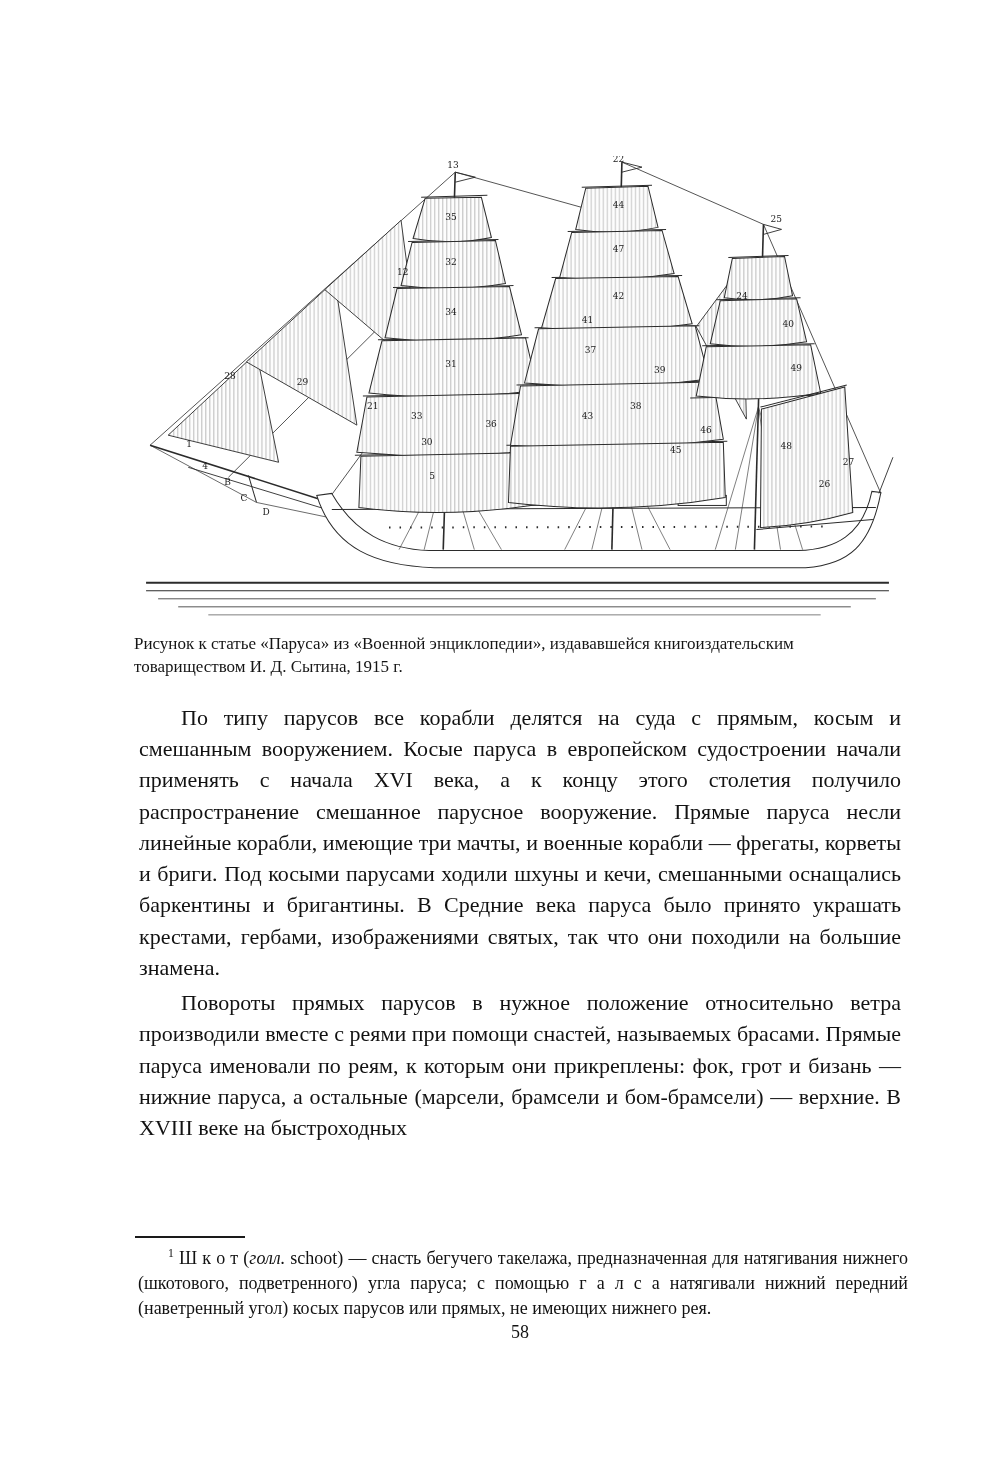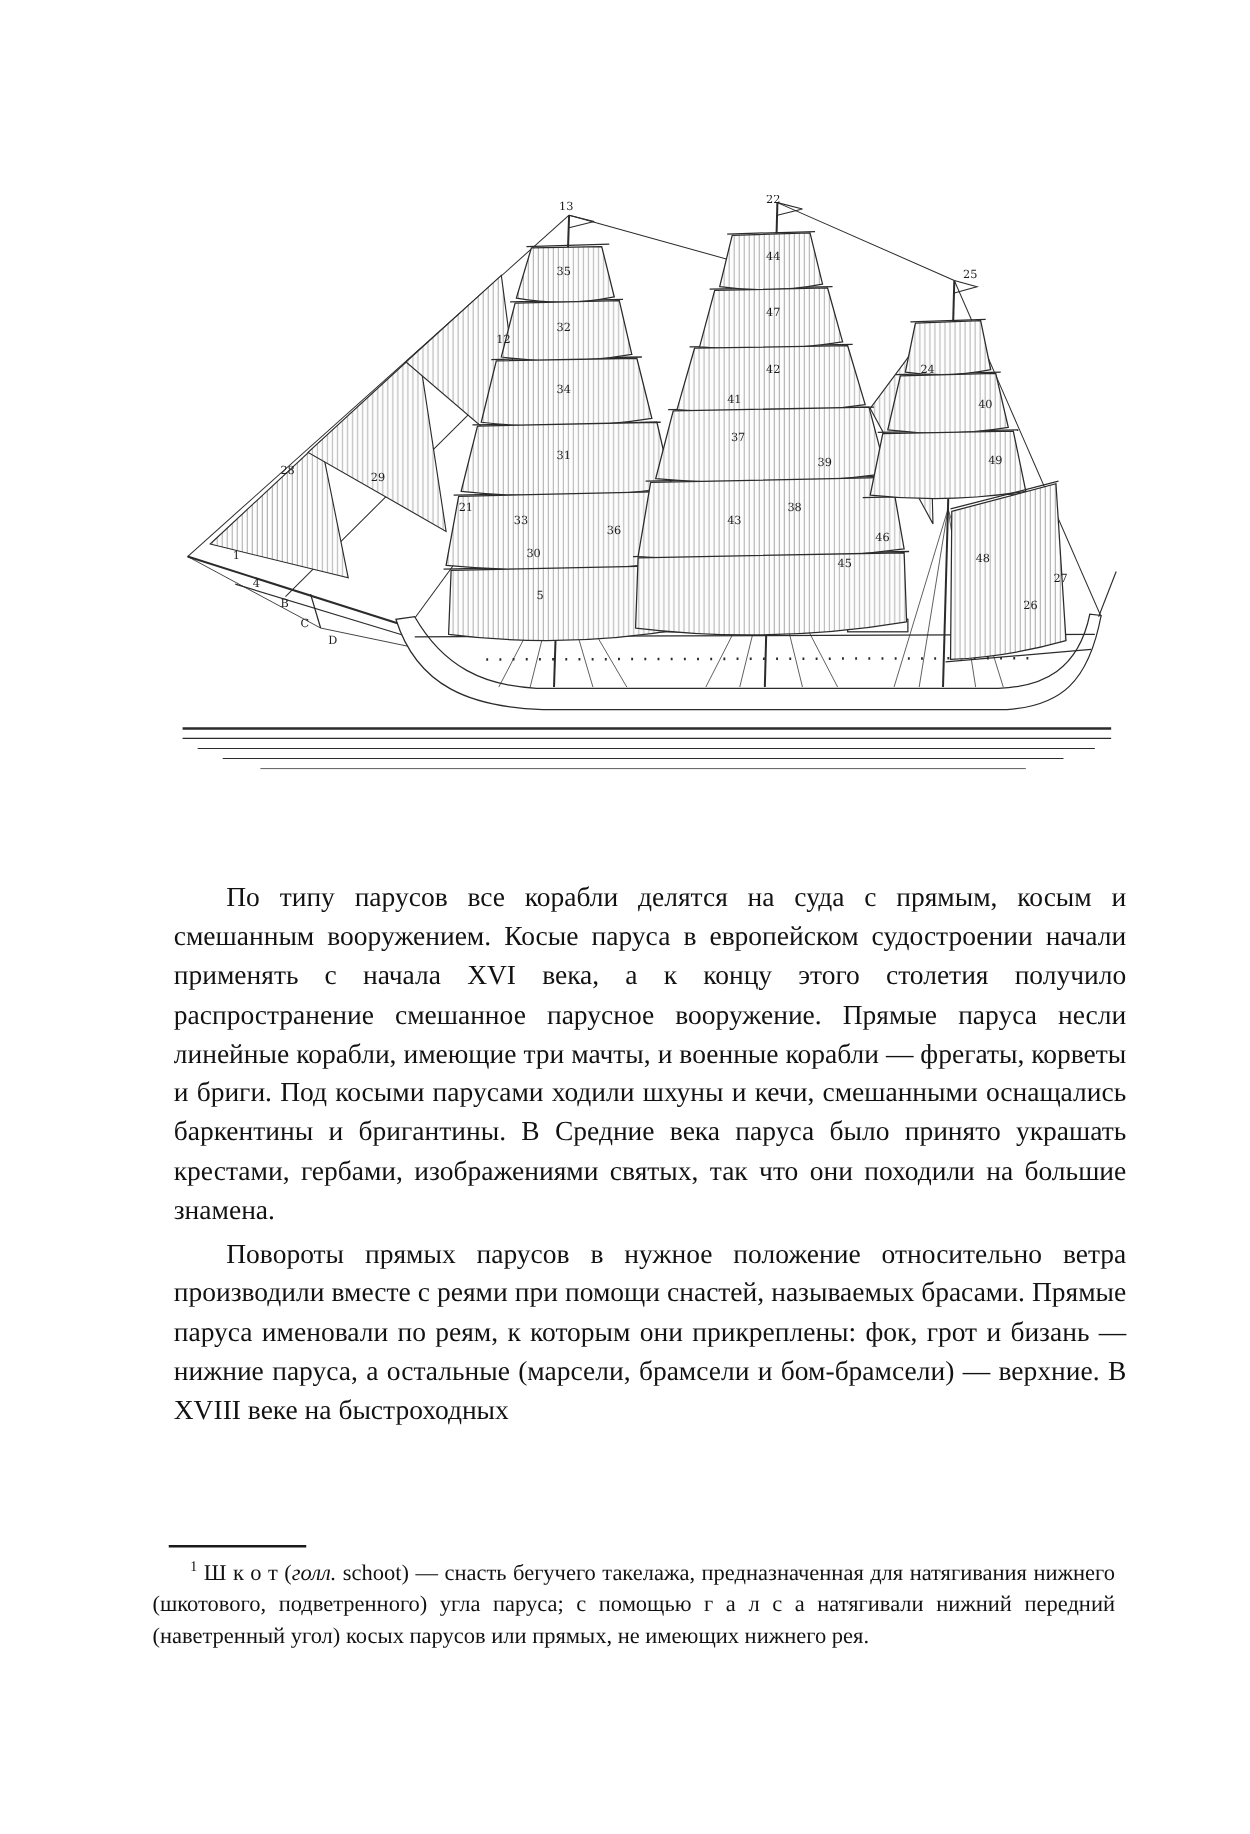--- a/index.html
+++ b/index.html
@@ -51,21 +51,21 @@
   .footnote-sep {
     position: absolute;
     left: 135px;
     top: 1236px;
     width: 110px;
     height: 2px;
     background: #1a1a1a;
   }
   .footnote {
     position: absolute;
-    left: 122px;
+    left: 138px;
     top: 1246px;
     width: 770px;
     font-size: 18px;
     line-height: 1.39;
     text-align: justify;
     text-indent: 30px;
   }
   .footnote sup { font-size: 0.65em; line-height: 0; }
   .footnote .lang { font-style: italic; }
   .page-number {
@@ -241,25 +241,27 @@
           <text x="168" y="228">29</text>
           <text x="238" y="252">21</text>
           <text x="58" y="290">1</text>
           <text x="74" y="312">4</text>
           <text x="96" y="328">B</text>
           <text x="112" y="344">C</text>
           <text x="134" y="358">D</text>
         </g>
     </svg>
 
+    <figcaption class="caption">Рисунок к статье «Паруса» из «Военной энциклопедии», издававшейся книгоиздательским товариществом И. Д. Сытина, 1915 г.</figcaption>
   </figure>
 
   <div class="body-text">
     <p>По типу парусов все корабли делятся на суда с прямым, косым и смешанным вооружением. Косые паруса в европейском судостроении начали применять с начала XVI века, а к концу этого столетия получило распространение смешанное парусное вооружение. Прямые паруса несли линейные корабли, имеющие три мачты, и военные корабли — фрегаты, корветы и бриги. Под косыми парусами ходили шхуны и кечи, смешанными оснащались баркентины и бригантины. В Средние века паруса было принято украшать крестами, гербами, изображениями святых, так что они походили на большие знамена.</p>
     <p>Повороты прямых парусов в нужное положение относительно ветра производили вместе с реями при помощи снастей, называемых брасами. Прямые паруса именовали по реям, к которым они прикреплены: фок, грот и бизань — нижние паруса, а остальные (марсели, брамсели и бом-брамсели) — верхние. В XVIII веке на быстроходных</p>
   </div>
 
   <div class="footnote-sep"></div>
 
   <div class="footnote"><sup>1</sup><span> Ш к о т  (</span><span class="lang">голл.</span><span> schoot) — снасть бегучего такелажа, предназначенная для натягивания нижнего (шкотового, подветренного) угла паруса; с помощью г а л с а натягивали нижний передний (наветренный угол) косых парусов или прямых, не имеющих нижнего рея.</span></div>
 
+  <div class="page-number">58</div>
 
 </div>
 
 </body></html>

